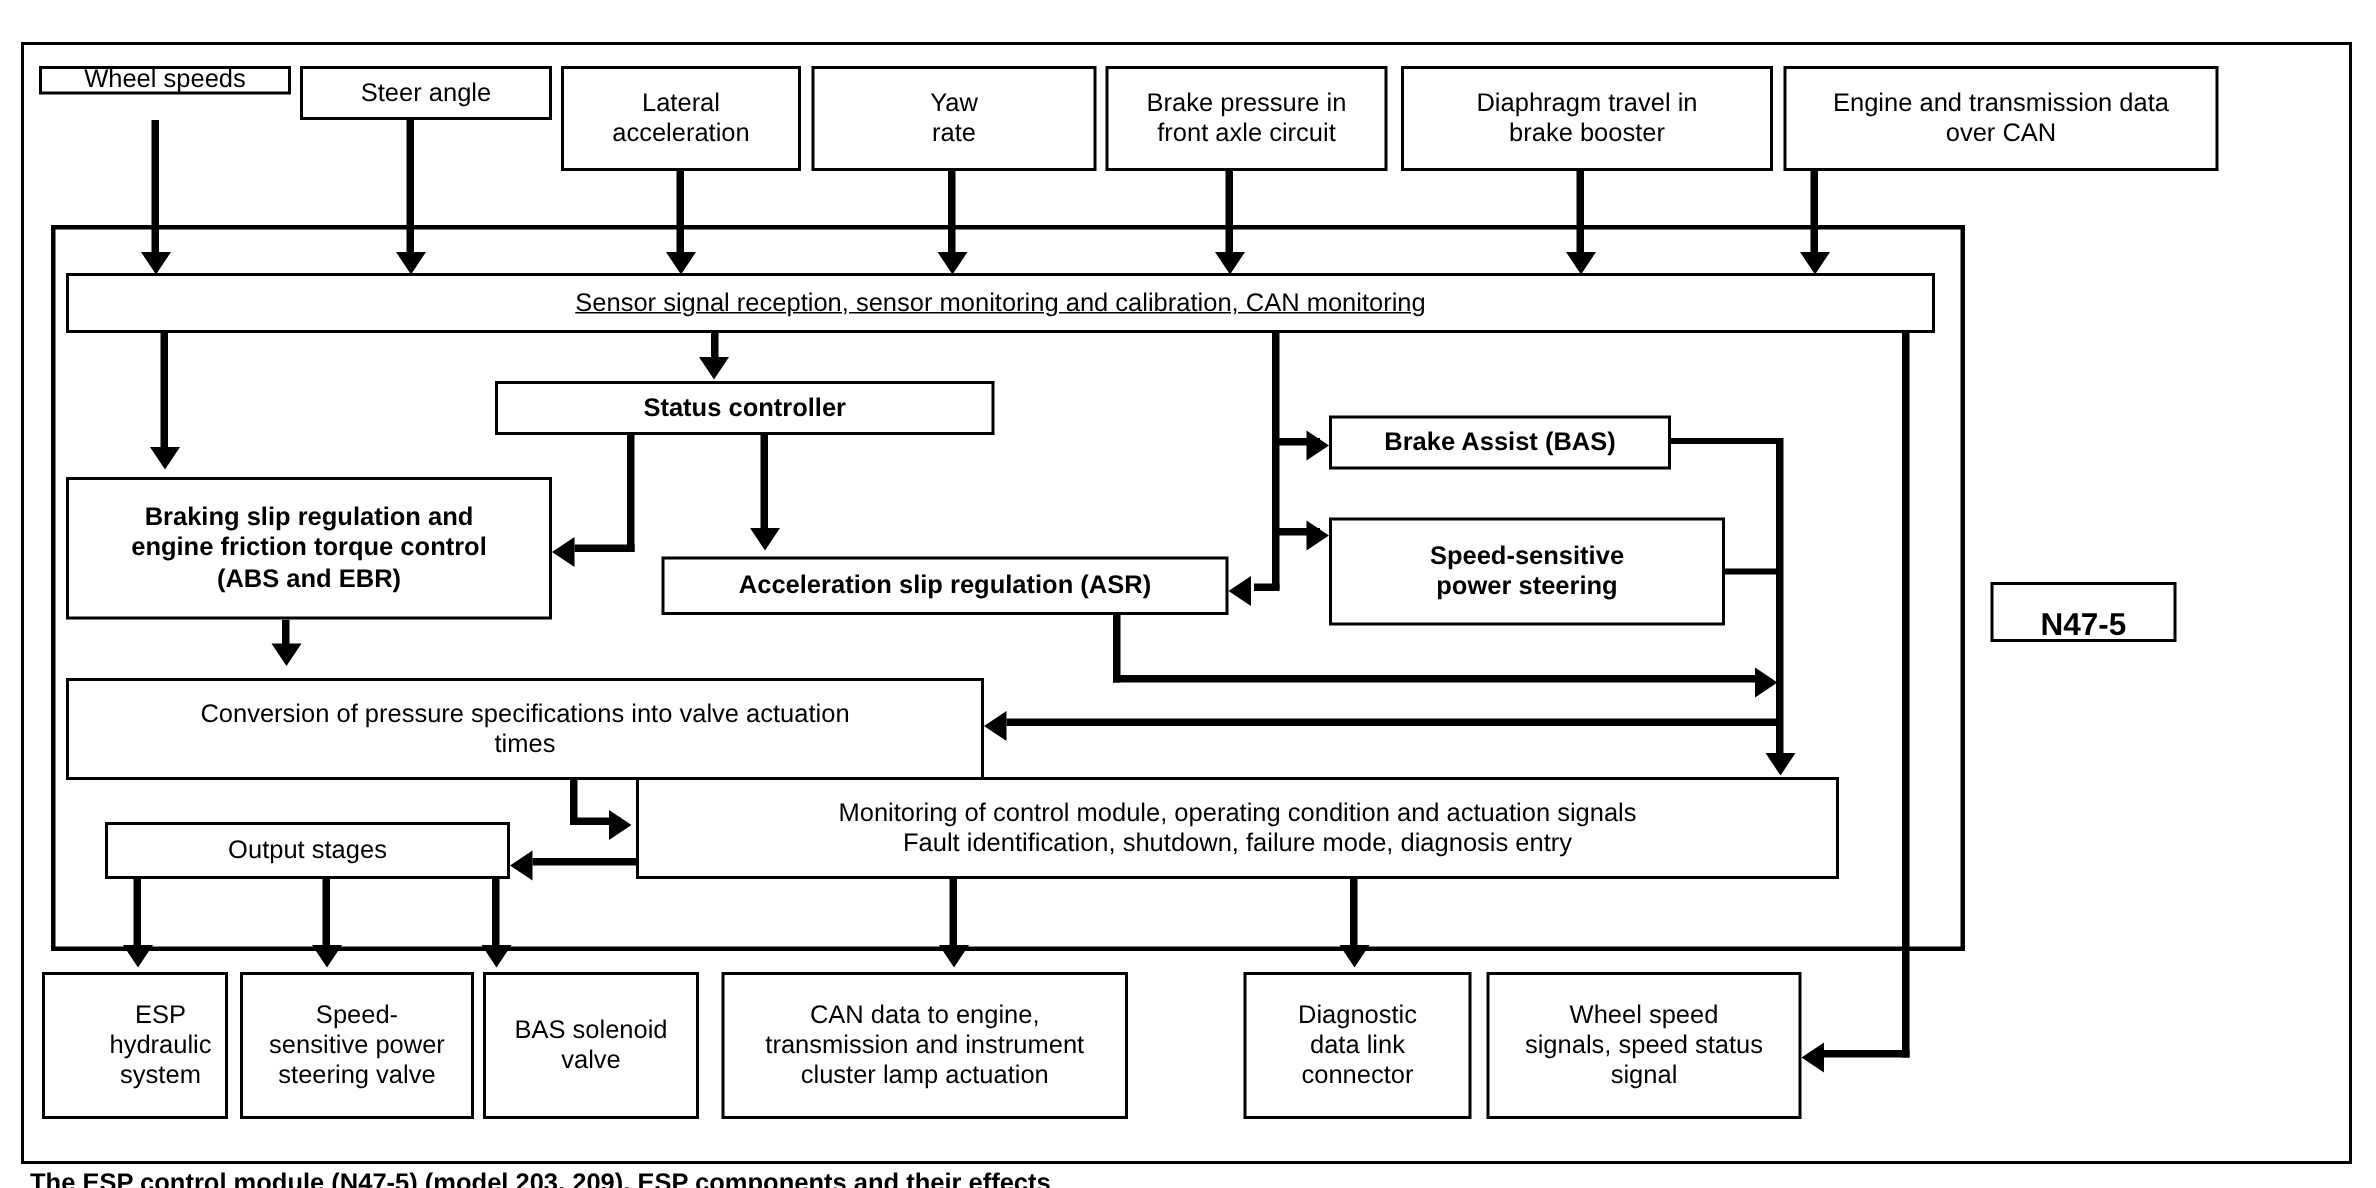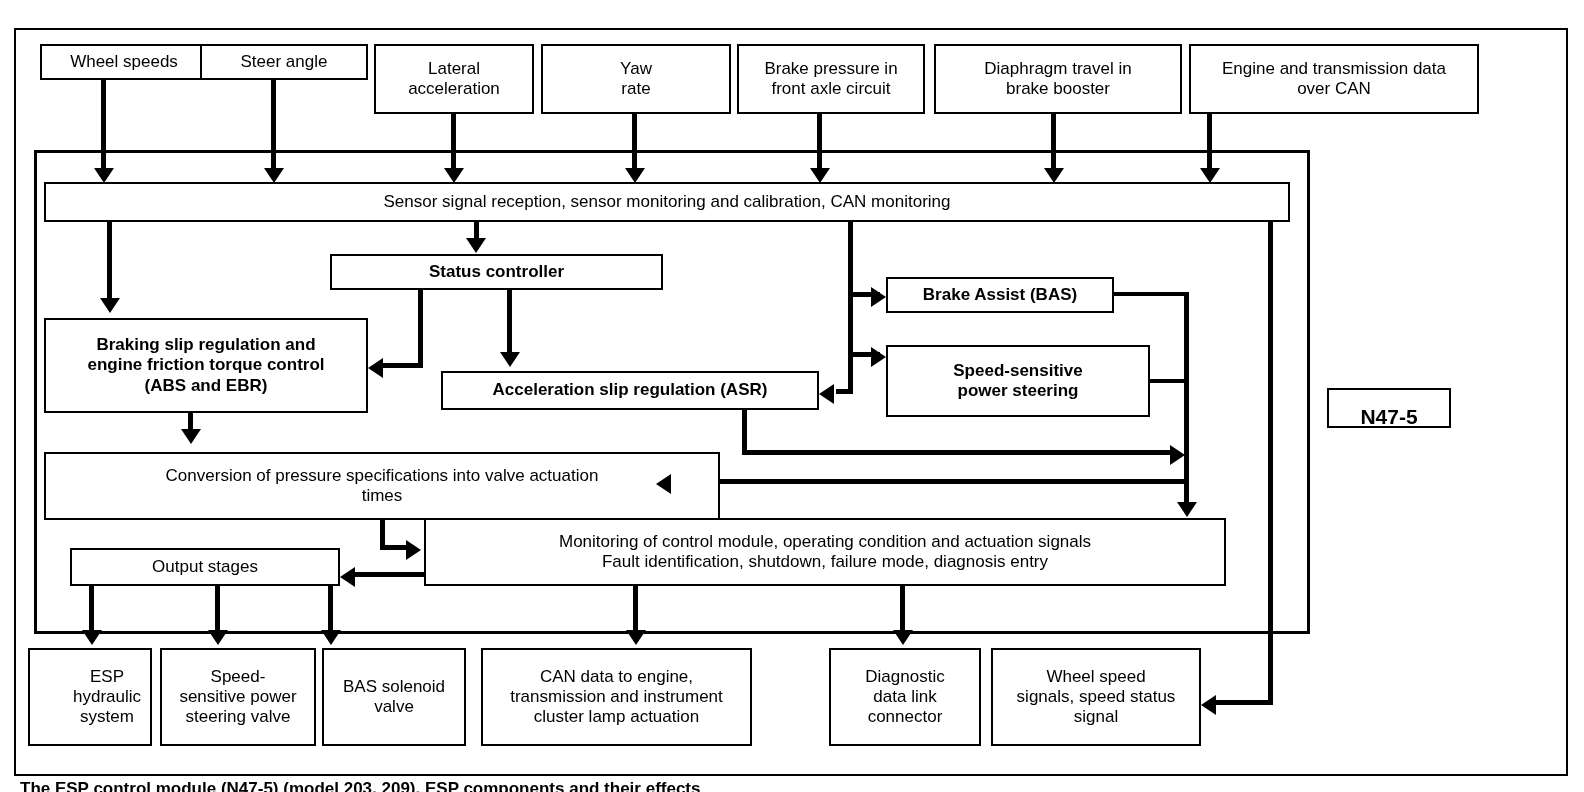--- a/index.html
+++ b/index.html
@@ -72,21 +72,21 @@
 </style>
 </head>
 <body>
 
 <div id="stage">
 
   <div class="outer-frame" style="left:14px;top:28px;width:1554px;height:748px;"></div>
 
   <div class="module-frame" style="left:34px;top:150px;width:1276px;height:484px;"></div>
 
-  <div class="box" style="left:26px;top:44px;width:168px;height:36px;margin-left:14px;">
+  <div class="box" style="left:26px;top:44px;width:168px;height:19px;">
     <span style="white-space:pre-line;">Wheel speeds</span>
   </div>
 
   <div class="box" style="left:200px;top:44px;width:168px;height:36px;">
     <span style="white-space:pre-line;">Steer angle</span>
   </div>
 
   <div class="box" style="left:374px;top:44px;width:160px;height:70px;">
     <span style="white-space:pre-line;">Lateral
 acceleration</span>
@@ -126,21 +126,21 @@
 
   <div class="ln" style="left:817px;top:114px;width:5px;height:58px;"></div>
   <div class="ah down" style="left:810px;top:168px;"></div>
 
   <div class="ln" style="left:1051px;top:114px;width:5px;height:58px;"></div>
   <div class="ah down" style="left:1044px;top:168px;"></div>
 
   <div class="ln" style="left:1207px;top:114px;width:5px;height:58px;"></div>
   <div class="ah down" style="left:1200px;top:168px;"></div>
 
-  <div class="box" style="left:44px;top:182px;width:1246px;height:40px;">
+  <div class="box" style="left:44px;top:182px;width:1246px;height:40px;text-decoration:underline;">
     <span style="white-space:pre-line;">Sensor signal reception, sensor monitoring and calibration, CAN monitoring</span>
   </div>
 
   <div class="box bold" style="left:330px;top:254px;width:333px;height:36px;">
     <span style="white-space:pre-line;">Status controller</span>
   </div>
 
   <div class="ln" style="left:474px;top:222px;width:5px;height:20px;"></div>
   <div class="ah down" style="left:466px;top:238px;"></div>
 
@@ -177,21 +177,21 @@
 
   <div class="ln" style="left:848px;top:292px;width:32px;height:5px;"></div>
   <div class="ah right" style="left:871px;top:287px;"></div>
 
   <div class="ln" style="left:848px;top:352px;width:32px;height:5px;"></div>
   <div class="ah right" style="left:871px;top:347px;"></div>
 
   <div class="ln" style="left:836px;top:389px;width:17px;height:5px;"></div>
   <div class="ah left" style="left:819px;top:384px;"></div>
 
-  <div class="box" style="left:44px;top:452px;width:676px;height:68px;">
+  <div class="box" style="left:44px;top:452px;width:612px;height:68px;">
     <span style="white-space:pre-line;">Conversion of pressure specifications into valve actuation
 times</span>
   </div>
 
   <div class="ln" style="left:188px;top:413px;width:5px;height:20px;"></div>
   <div class="ah down" style="left:181px;top:429px;"></div>
 
   <div class="ln" style="left:742px;top:410px;width:5px;height:45px;"></div>
   <div class="ln" style="left:742px;top:450px;width:432px;height:5px;"></div>
   <div class="ah right" style="left:1170px;top:445px;"></div>

